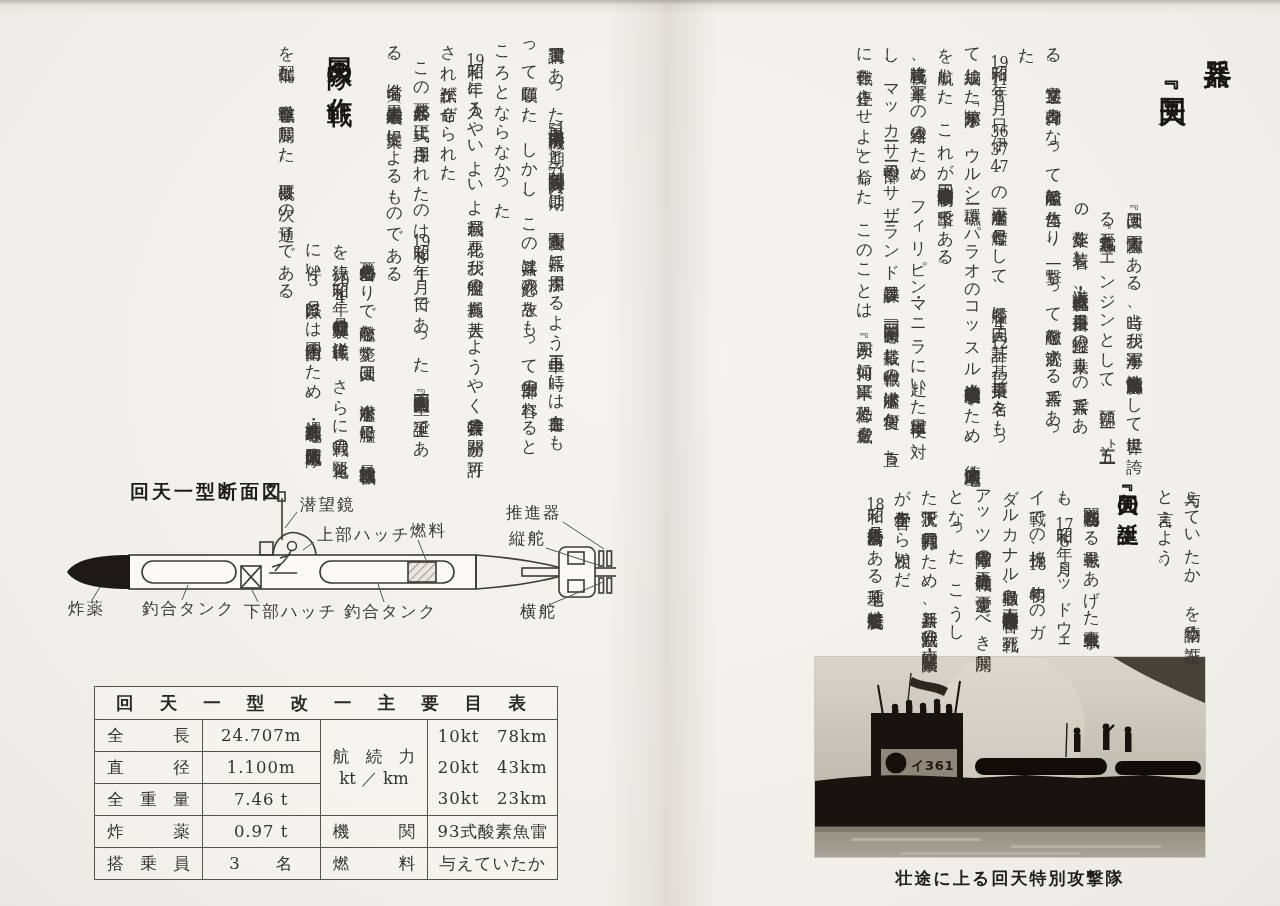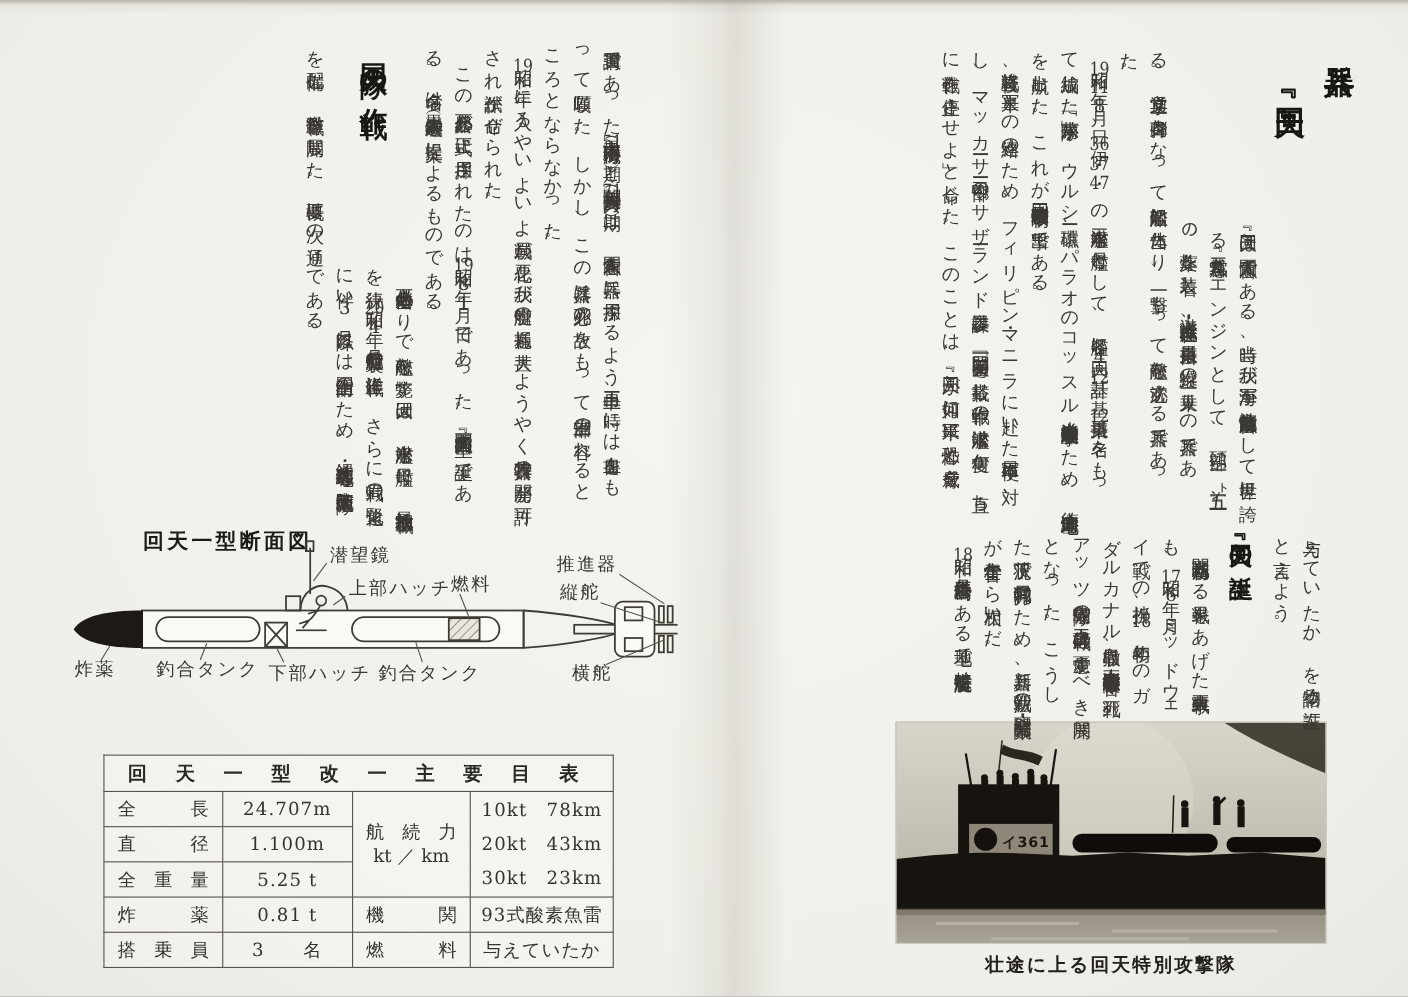--- a/index.html
+++ b/index.html
@@ -243,25 +243,25 @@
         <div>20kt　43km</div>
         <div>30kt　23km</div>
       </td>
     </tr>
     <tr>
       <td class="lbl">直　　　径</td>
       <td>1.100m</td>
     </tr>
     <tr>
       <td class="lbl">全　重　量</td>
-      <td>5.25  t</td>
+      <td>7.46  t</td>
     </tr>
     <tr>
       <td class="lbl">炸　　　薬</td>
-      <td>0.81  t</td>
+      <td>0.97  t</td>
       <td class="lbl">機　　　関</td>
       <td>93式酸素魚雷</td>
     </tr>
     <tr>
       <td class="lbl">搭　乗　員</td>
       <td>3　　名</td>
       <td class="lbl">燃　　　料</td>
       <td>与えていたか</td>
     </tr>
   </tbody>

